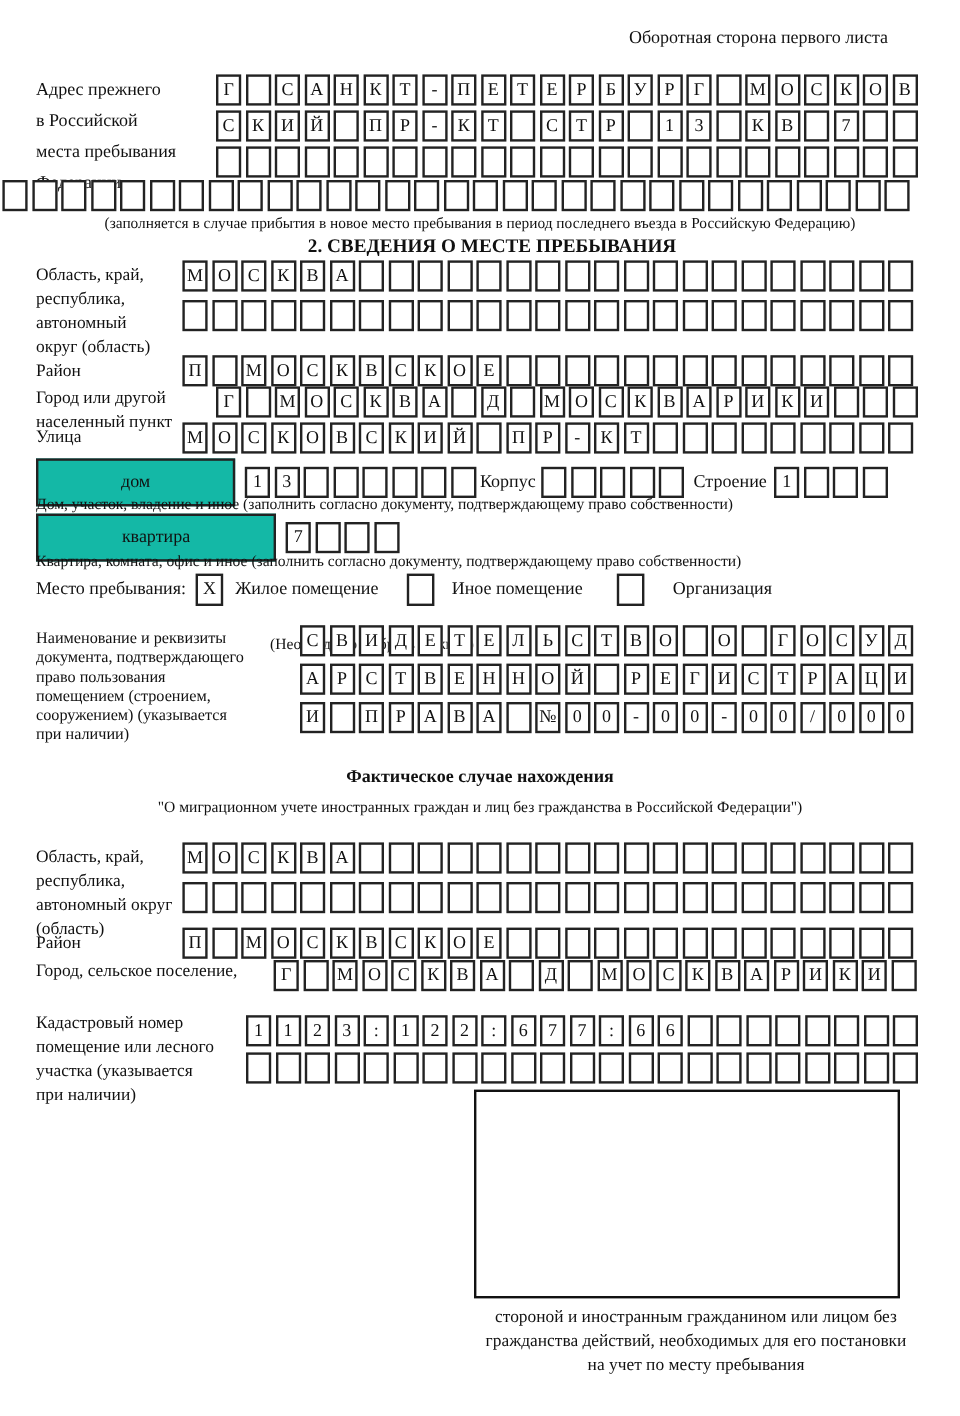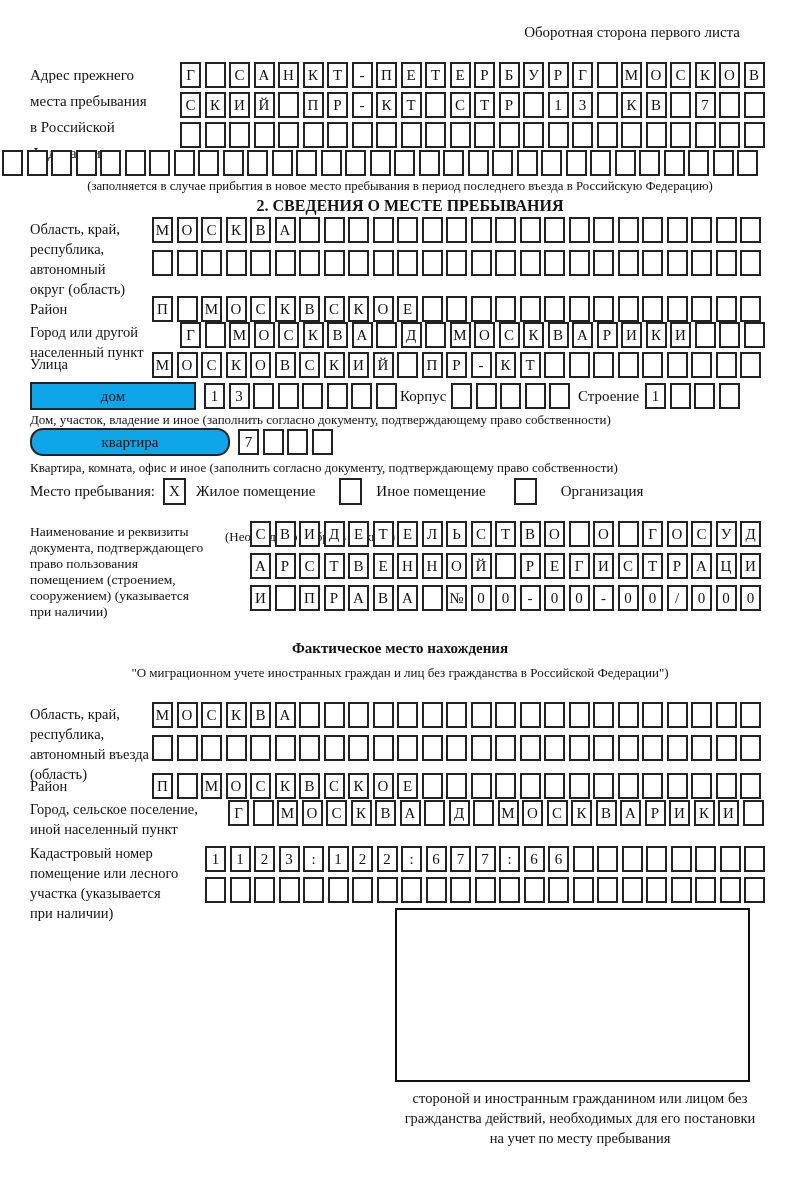--- a/index.html
+++ b/index.html
@@ -18,41 +18,41 @@
     font-size:15px; background:#fff;
   }
   .vcells .cells { margin-bottom:4px; }
   .lbl { font-size:15px; line-height:26px; }
   .lbl-sm { font-size:14.5px; line-height:20px; }
   .note { font-size:12.8px; }
   .note-md { font-size:13px; }
   .sect-title { font-weight:bold; font-size:16px; }
   .sub-title { font-weight:bold; font-size:15px; }
   .wbox {
-    border:2px solid #222; height:28px; display:flex;
-    align-items:center; justify-content:center; font-size:15px; background:#0ea5e9;
+    border:2px solid #222; height:40px; display:flex;
+    align-items:center; justify-content:center; font-size:15px; background:#14b8a6;
   }
   .cbox {
     width:23px; height:27px; border:2px solid #222; background:#fff;
     display:flex; align-items:center; justify-content:center; font-size:15px;
   }
   .doc-lbl { font-size:13.5px; line-height:16px; }
   .stamp-box { border:2px solid #111; width:355px; height:174px; background:#fff; }
   .caption { font-size:14.5px; line-height:20px; text-align:center; }
   .hrow { display:flex; align-items:center; }
 </style>
 </head>
 <body>
 
 <div class="abs" style="top:24px; right:60px; font-size:15px;">Оборотная сторона первого листа</div>
 
 <div class="abs lbl" style="top:62px; left:30px; width:148px;">
   <div>Адрес прежнего</div>
+  <div>в Российской</div>
   <div>места пребывания</div>
-  <div>в Российской</div>
   <div>Федерации</div>
 </div>
 <div class="abs vcells" style="top:62px; left:180px;">
   <div class="cells">
       <div class="cell">Г</div>
       <div class="cell"></div>
       <div class="cell">С</div>
       <div class="cell">А</div>
       <div class="cell">Н</div>
       <div class="cell">К</div>
@@ -341,21 +341,21 @@
   <div class="cells" style="margin-left:6px;">
       <div class="cell">1</div>
       <div class="cell"></div>
       <div class="cell"></div>
       <div class="cell"></div>
     </div>
 </div>
 <div class="abs note-md" style="top:412px; left:30px;">Дом, участок, владение и иное (заполнить согласно документу, подтверждающему право собственности)</div>
 
 <div class="abs hrow" style="top:428px; left:30px;">
-  <div class="wbox" style="width:200px;border-radius:13px;">квартира</div>
+  <div class="wbox" style="width:200px;">квартира</div>
   <div class="cells" style="margin-left:8px;">
       <div class="cell">7</div>
       <div class="cell"></div>
       <div class="cell"></div>
       <div class="cell"></div>
     </div>
 </div>
 <div class="abs note-md" style="top:460px; left:30px;">Квартира, комната, офис и иное (заполнить согласно документу, подтверждающему право собственности)</div>
 
 <div class="abs hrow" style="top:478px; left:30px; font-size:15px;">
@@ -442,29 +442,29 @@
       <div class="cell">-</div>
       <div class="cell">0</div>
       <div class="cell">0</div>
       <div class="cell">/</div>
       <div class="cell">0</div>
       <div class="cell">0</div>
       <div class="cell">0</div>
     </div>
 </div>
 
-<div class="abs center sub-title" style="top:640px;">Фактическое место нахождения</div>
+<div class="abs center sub-title" style="top:640px;">Фактическое случае нахождения</div>
 <div class="abs center" style="top:663px; font-size:13px; line-height:20px;">
   <div>"О миграционном учете иностранных граждан и лиц без гражданства в Российской Федерации")</div>
 </div>
 
 <div class="abs lbl-sm" style="top:704px; left:30px; width:150px;">
   <div>Область, край,</div>
   <div>республика,</div>
-  <div>автономный въезда</div>
+  <div>автономный округ</div>
   <div>(область)</div>
 </div>
 <div class="abs" style="top:702px; left:152px;">
   <div class="cells" style="margin-bottom:7px;">
       <div class="cell">М</div>
       <div class="cell">О</div>
       <div class="cell">С</div>
       <div class="cell">К</div>
       <div class="cell">В</div>
       <div class="cell">А</div>
@@ -541,21 +541,20 @@
     <div class="cell"></div>
     <div class="cell"></div>
     <div class="cell"></div>
     <div class="cell"></div>
     <div class="cell"></div>
     <div class="cell"></div>
   </div>
 
 <div class="abs lbl-sm" style="top:799px; left:30px; width:198px;">
   <div>Город, сельское поселение,</div>
-  <div>иной населенный пункт</div>
 </div>
 <div class="abs cells" style="top:800px; left:228px;">
     <div class="cell">Г</div>
     <div class="cell"></div>
     <div class="cell">М</div>
     <div class="cell">О</div>
     <div class="cell">С</div>
     <div class="cell">К</div>
     <div class="cell">В</div>
     <div class="cell">А</div>

